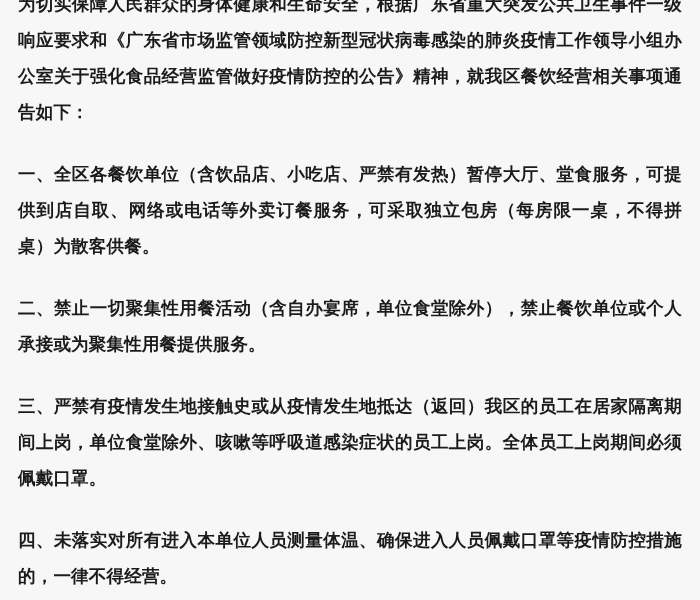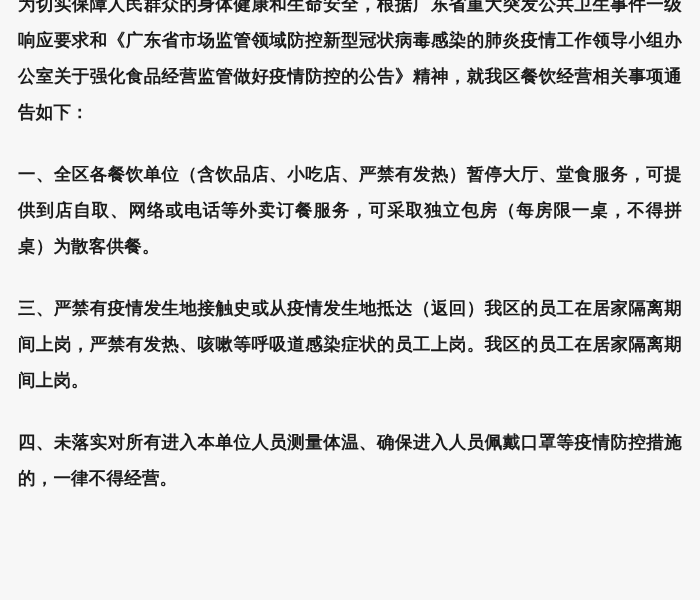--- a/index.html
+++ b/index.html
@@ -47,18 +47,19 @@
     background: transparent;
   }
 </style>
 </head>
 <body>
 
 <div class="page">
   <div class="doc-body">
     <p class="para">为切实保障人民群众的身体健康和生命安全，根据广东省重大突发公共卫生事件一级响应要求和《广东省市场监管领域防控新型冠状病毒感染的肺炎疫情工作领导小组办公室关于强化食品经营监管做好疫情防控的公告》精神，就我区餐饮经营相关事项通告如下：</p>
     <p class="para">一、全区各餐饮单位（含饮品店、小吃店、严禁有发热）暂停大厅、堂食服务，可提供到店自取、网络或电话等外卖订餐服务，可采取独立包房（每房限一桌，不得拼桌）为散客供餐。</p>
-    <p class="para">三、严禁有疫情发生地接触史或从疫情发生地抵达（返回）我区的员工在居家隔离期间上岗，严禁有发热、咳嗽等呼吸道感染症状的员工上岗。我区的员工在居家隔离期间上岗。</p>
+    <p class="para">二、禁止一切聚集性用餐活动（含自办宴席，单位食堂除外），禁止餐饮单位或个人承接或为聚集性用餐提供服务。</p>
+    <p class="para">三、严禁有疫情发生地接触史或从疫情发生地抵达（返回）我区的员工在居家隔离期间上岗，单位食堂除外、咳嗽等呼吸道感染症状的员工上岗。全体员工上岗期间必须佩戴口罩。</p>
     <p class="para">四、未落实对所有进入本单位人员测量体温、确保进入人员佩戴口罩等疫情防控措施的，一律不得经营。</p>
 
   </div>
   <div class="clip-bottom"></div>
 </div>
 
 </body></html>

